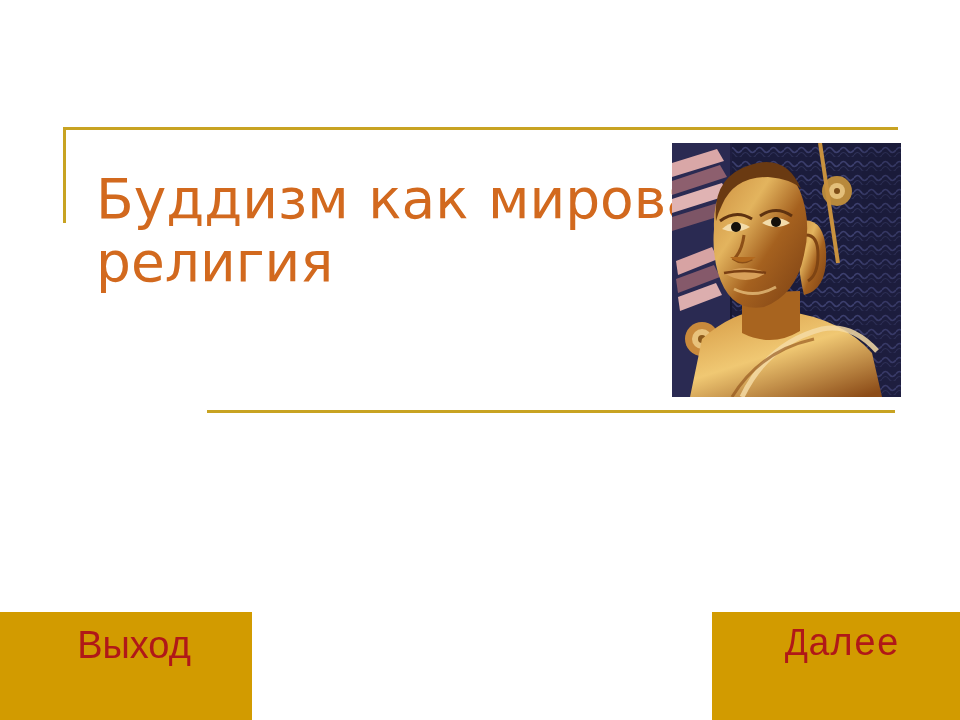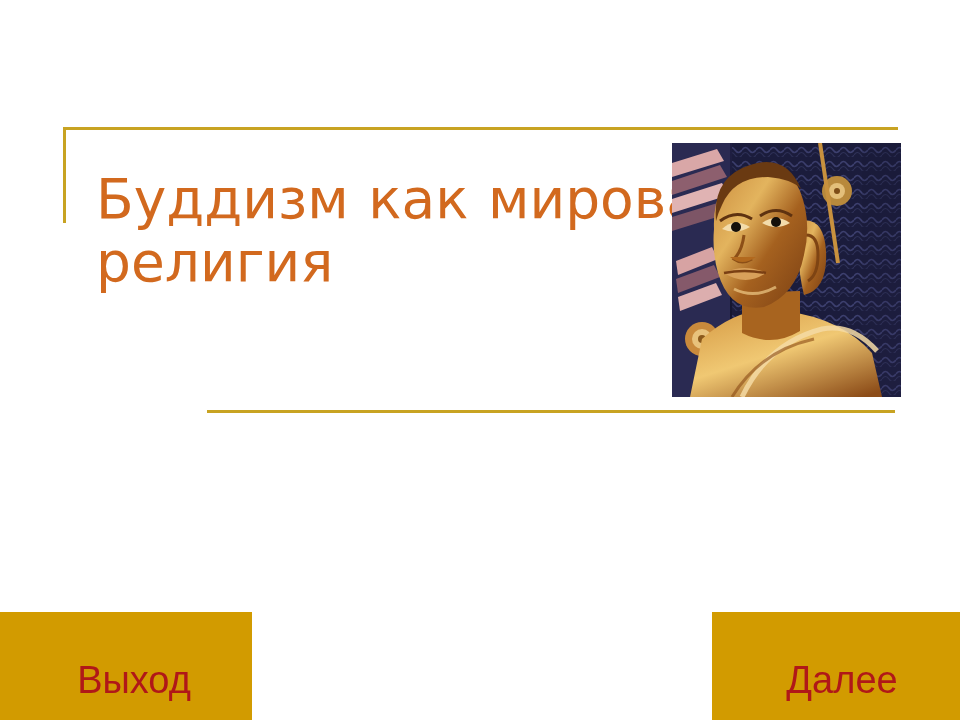--- a/index.html
+++ b/index.html
@@ -79,21 +79,21 @@
     background: #C8A322;
   }
 
   
   .btn {
     position: absolute;
     top: 612px;
     height: 108px;
     background: #D29B00;
     display: flex;
-    align-items: center;
+    align-items: flex-start;
     justify-content: center;
     cursor: pointer;
     border: none;
     padding: 0;
   }
   .btn-exit {
     left: 0px;
     width: 252px;
     justify-content: center;
   }
@@ -104,21 +104,21 @@
   }
   .btn-label {
     font-family: "Liberation Sans", sans-serif;
     font-size: 38px;
     font-weight: 400;
     color: #B01818;
     line-height: 1;
     display: block;
   }
   .btn-exit .btn-label { transform: translate(8px, 14px); }
-  .btn-next .btn-label { transform: translate(6px, 14px); }
+  .btn-next .btn-label { transform: translate(6px, 14px); font-family: Liberation Mono, monospace; }
 </style>
 </head>
 <body>
 
 <div class="slide">
 
   <div class="frame-hline"></div>
   <div class="frame-vline"></div>
 
   <div class="title-block">

